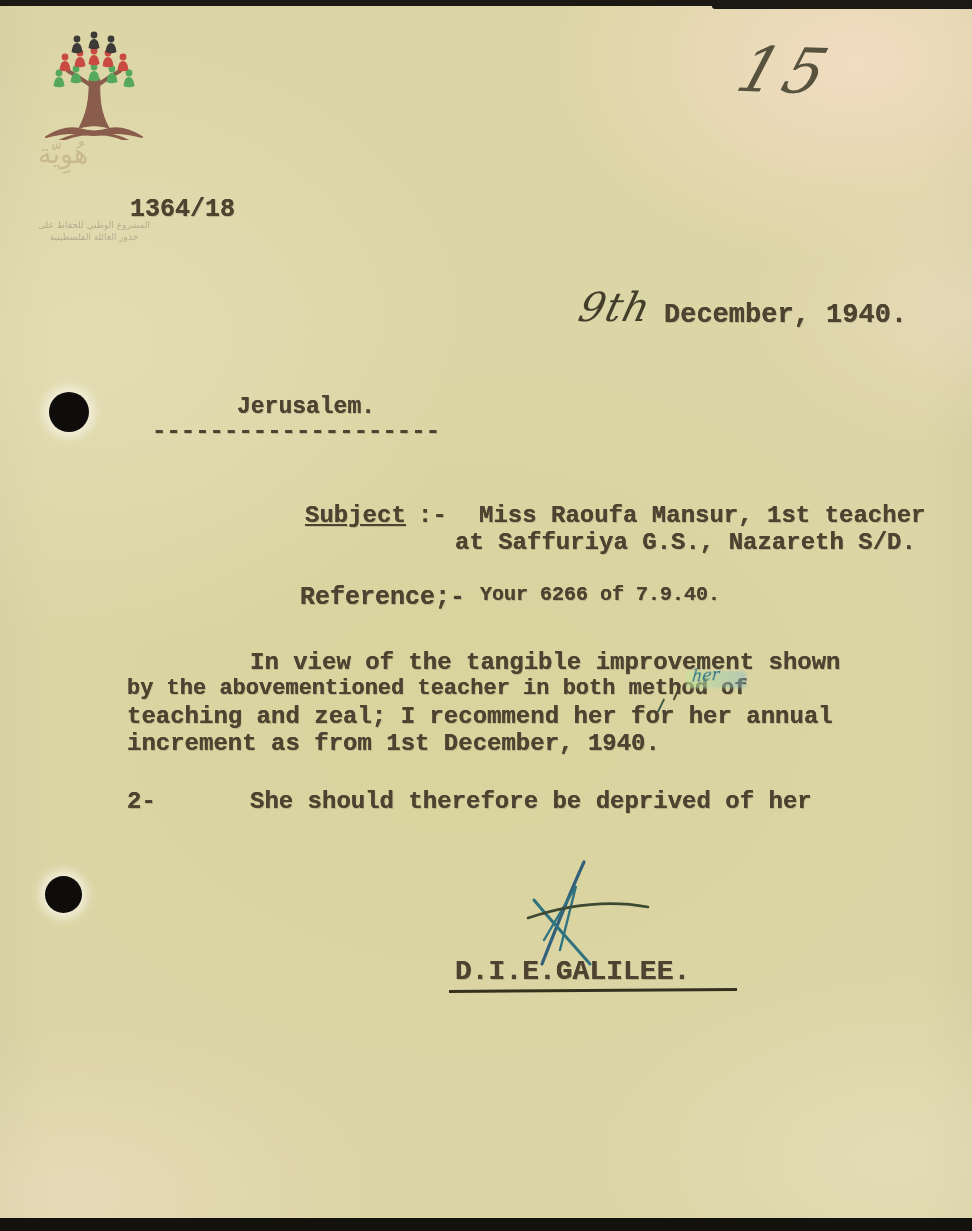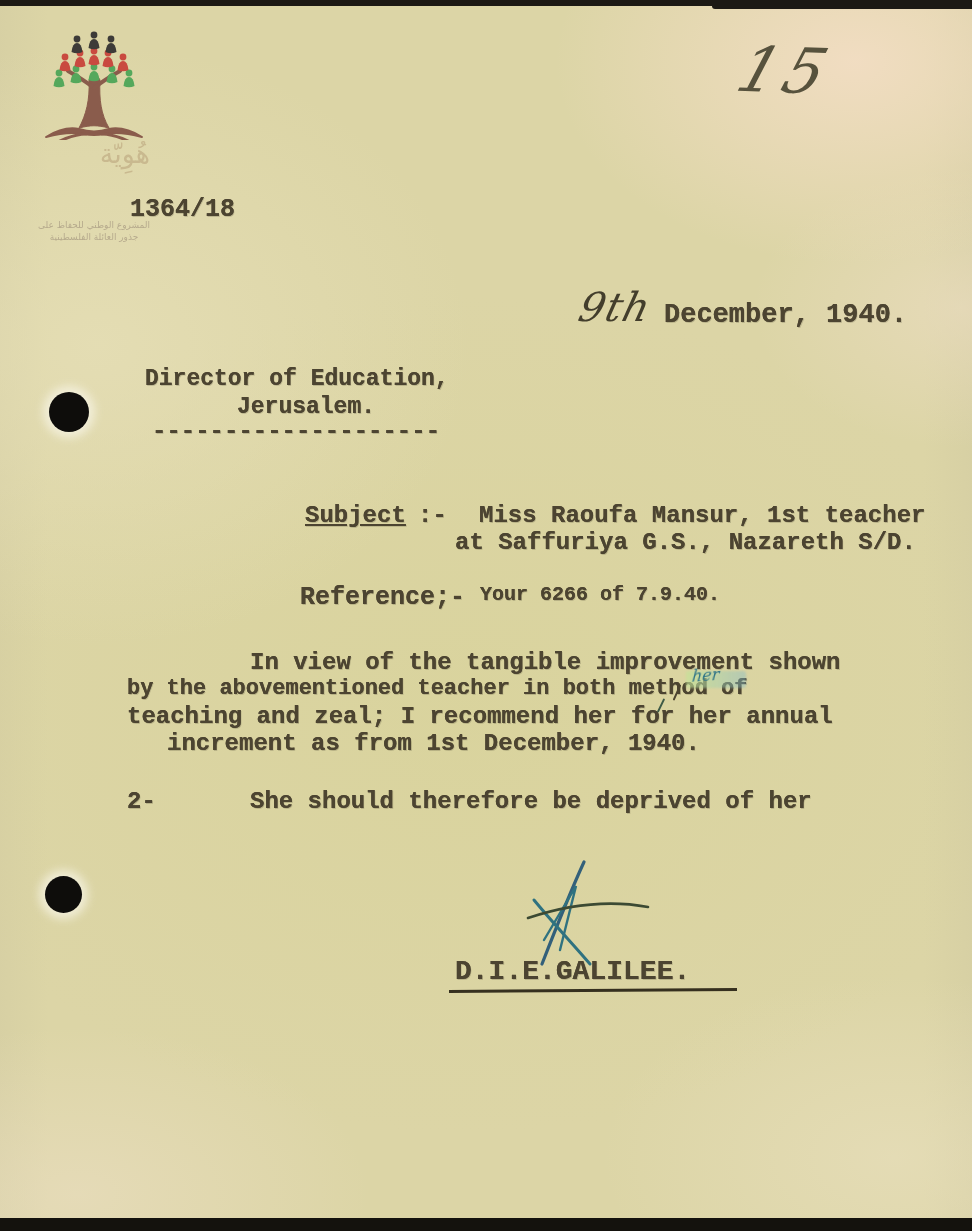--- a/index.html
+++ b/index.html
@@ -46,21 +46,21 @@
     background:linear-gradient(90deg, rgba(196,226,150,0.65), rgba(125,185,205,0.4));
     filter:blur(1px);border-radius:3px;}
   .annot-word{position:absolute;left:692px;top:666px;font-family:"DejaVu Serif",serif;
     font-style:italic;font-size:16px;color:#2f7487;transform:rotate(-4deg) skewX(-10deg);
     filter:blur(0.3px);}
   .caret{position:absolute;width:2px;border-radius:1px;}
   .caret.c1{left:676px;top:684px;height:17px;background:#4c4431;transform:rotate(24deg);}
   .caret.c2{left:660px;top:698px;height:15px;background:#3e5a46;transform:rotate(26deg);}
 
   .logo{position:absolute;left:38px;top:30px;width:112px;}
-  .logo .wordmark{position:absolute;left:0;top:108px;width:112px;text-align:right;
+  .logo .wordmark{position:absolute;left:0;top:108px;width:112px;text-align:left;
     font-family:"DejaVu Sans",sans-serif;font-size:27px;color:#c7b68c;opacity:0.9;}
   .logo .tag{position:absolute;left:-14px;width:140px;text-align:center;
     font-family:"DejaVu Sans",sans-serif;font-size:9px;color:#b4a88b;opacity:0.95;margin-top:45px;}
   .logo .tag.t1{top:145px;}
   .logo .tag.t2{top:157px;}
 
   .sig-svg{position:absolute;left:498px;top:858px;}
 </style>
 </head>
 <body>
@@ -118,36 +118,35 @@
     <div class="tag t2">جذور العائلة الفلسطينية</div>
   </div>
 
   <div class="hand pencil15">15</div>
 
   <div class="typed" style="left:130px;top:197px;font-size:25px;">1364/18</div>
 
   <div class="hand day9th">9th</div>
   <div class="typed" style="left:664px;top:302px;font-size:27px;">December, 1940.</div>
 
-  <div class="typed" style="left:145px;top:368px;font-size:23px;">Director of Education,</div>
   <div class="typed" style="left:237px;top:396px;font-size:23px;">Jerusalem.</div>
   <div class="typed dashline" style="left:152px;top:420px;font-size:24px;">--------------------</div>
 
   <div class="typed" style="left:305px;top:504px;font-size:24px;text-decoration:underline;">Subject</div>
   <div class="typed" style="left:418px;top:504px;font-size:24px;">:-</div>
   <div class="typed" style="left:479px;top:504px;font-size:24px;">Miss Raoufa Mansur, 1st teacher</div>
   <div class="typed" style="left:455px;top:531px;font-size:24px;">at Saffuriya G.S., Nazareth S/D.</div>
 
   <div class="typed" style="left:300px;top:585px;font-size:25px;">Reference;-</div>
   <div class="typed" style="left:480px;top:585px;font-size:20px;">Your 6266 of 7.9.40.</div>
 
   <div class="typed" style="left:250px;top:651px;font-size:24px;">In view of the tangible improvement shown</div>
   <div class="typed" style="left:127px;top:678px;font-size:22px;font-family:Liberation Mono, monospace;">by the abovementioned teacher in both method of</div>
   <div class="typed" style="left:127px;top:705px;font-size:24px;">teaching and zeal; I recommend her for her annual</div>
-  <div class="typed" style="left:127px;top:732px;font-size:24px;margin-left:40px;">increment as from 1st December, 1940.</div>
+  <div class="typed" style="left:127px;top:732px;font-size:24px;">increment as from 1st December, 1940.</div>
 
   <div class="annot-highlight"></div>
   <div class="annot-word">her</div>
   <div class="caret c1"></div>
   <div class="caret c2"></div>
 
   <div class="typed" style="left:127px;top:790px;font-size:24px;">2-</div>
   <div class="typed" style="left:250px;top:790px;font-size:24px;">She should therefore be deprived of her</div>
 
   <svg class="sig-svg" width="170" height="115" viewBox="0 0 170 115">

